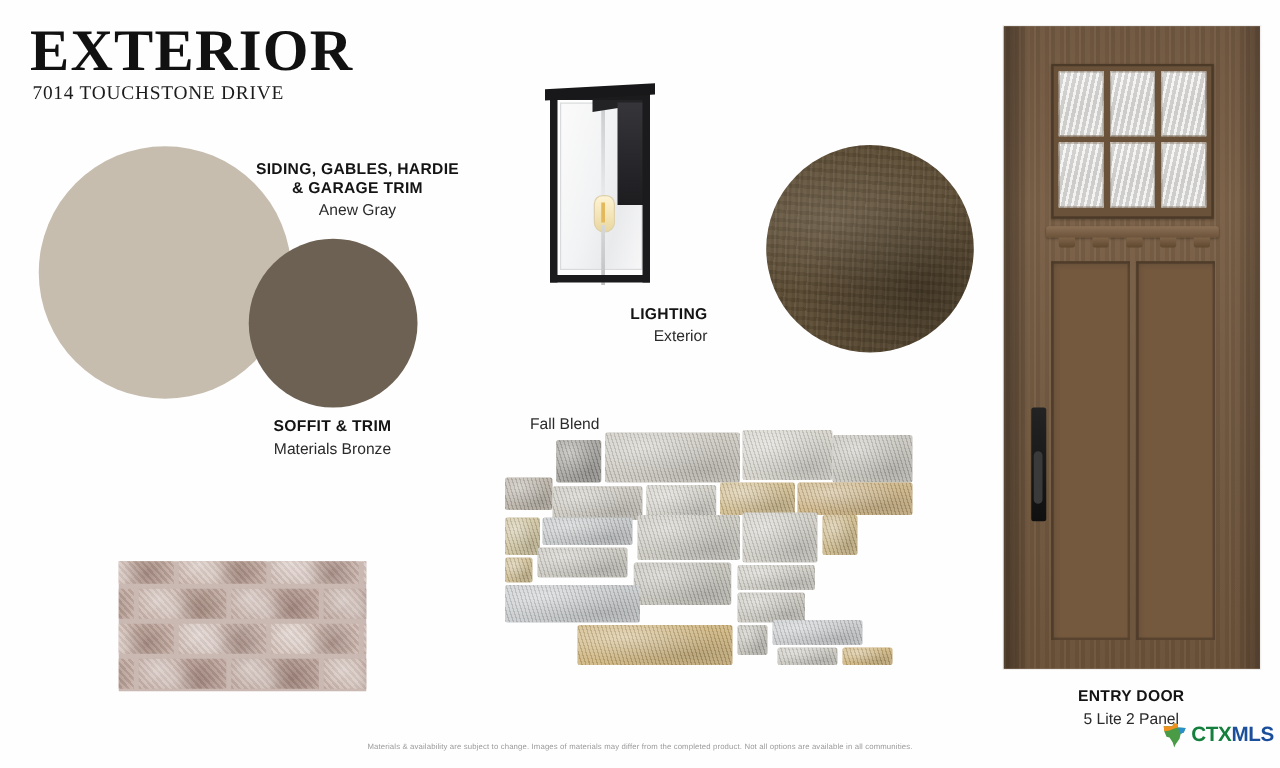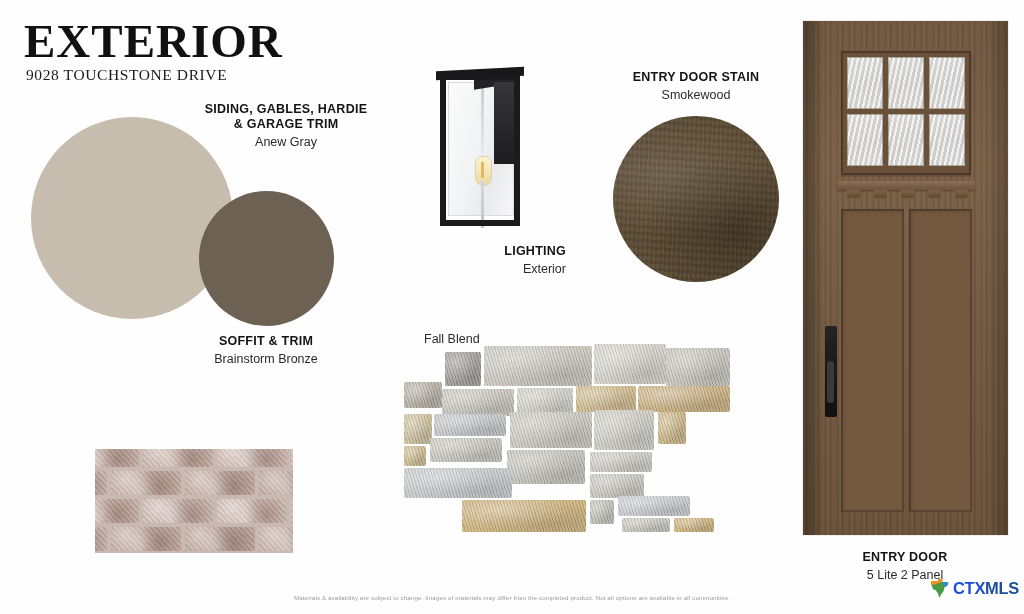--- a/index.html
+++ b/index.html
@@ -140,42 +140,42 @@
   .door-lever{position:absolute;left:24px;top:340px;width:7px;height:42px;
     background:#3a3a3a;border-radius:4px;}
 
   
   #disclaimer{position:absolute;left:0;right:0;top:594px;text-align:center;
     font-size:6.2px;color:#9a9a9a;letter-spacing:.12px;}
   #ctxmls-logo{position:absolute;left:930px;top:575px;width:92px;height:26px;
     display:flex;align-items:center;gap:3px;}
   #ctxmls-logo .tx{width:20px;height:22px;}
   #ctxmls-logo .wordmark{font-size:16.5px;font-weight:700;letter-spacing:-0.3px;}
-  .c-ctx{color:#1d4ed8;}
+  .c-ctx{color:#15803d;}
   .c-mls{color:#1b4f9c;}
 </style>
 </head>
 <body>
 
 <div class="board">
 
   <div class="title">EXTERIOR</div>
-  <div class="subtitle">9028 TOUCHSTONE DRIVE</div>
+  <div class="subtitle">7014 TOUCHSTONE DRIVE</div>
 
   <div class="swatch-circle" id="siding-swatch"></div>
-  <div class="lbl" style="left:170px;top:102px;width:232px;">
+  <div class="lbl" style="left:170px;top:128px;width:232px;">
     <div class="cap">SIDING, GABLES, HARDIE</div>
     <div class="cap">&amp; GARAGE TRIM</div>
     <div class="sub">Anew Gray</div>
   </div>
 
   <div class="swatch-circle" id="soffit-swatch"></div>
   <div class="lbl" style="left:160px;top:334px;width:212px;">
     <div class="cap">SOFFIT &amp; TRIM</div>
-    <div class="sub">Brainstorm Bronze</div>
+    <div class="sub">Materials Bronze</div>
   </div>
 
   <div id="brick-swatch">
       <div class="brick" style="left: -26px; top: -6px; width: 70px; height: 24px; background: rgb(201, 180, 171);"></div>
       <div class="brick" style="left: 48px; top: -6px; width: 70px; height: 24px; background: rgb(201, 180, 171);"></div>
       <div class="brick" style="left: 122px; top: -6px; width: 70px; height: 24px; background: rgb(205, 186, 179);"></div>
       <div class="brick" style="left: 196px; top: -6px; width: 70px; height: 24px; background: rgb(208, 189, 181);"></div>
       <div class="brick" style="left: -58px; top: 22px; width: 70px; height: 24px; background: rgb(201, 180, 171);"></div>
       <div class="brick" style="left: 16px; top: 22px; width: 70px; height: 24px; background: rgb(197, 176, 167);"></div>
       <div class="brick" style="left: 90px; top: 22px; width: 70px; height: 24px; background: rgb(194, 172, 164);"></div>
@@ -233,24 +233,20 @@
       <div class="stone" style="left: 186px; top: 110px; width: 62px; height: 20px; background: rgb(203, 201, 193);"></div>
       <div class="stone" style="left: 186px; top: 132px; width: 54px; height: 24px; background: rgb(199, 197, 189);"></div>
       <div class="stone" style="left: 0px; top: 126px; width: 108px; height: 30px; background: rgb(197, 200, 202);"></div>
       <div class="stone" style="left: 58px; top: 158px; width: 124px; height: 32px; background: rgb(203, 176, 121);"></div>
       <div class="stone" style="left: 186px; top: 158px; width: 24px; height: 24px; background: rgb(192, 190, 182);"></div>
       <div class="stone" style="left: 214px; top: 154px; width: 72px; height: 20px; background: rgb(199, 201, 203);"></div>
       <div class="stone" style="left: 218px; top: 176px; width: 48px; height: 14px; background: rgb(198, 196, 188);"></div>
       <div class="stone" style="left: 270px; top: 176px; width: 40px; height: 14px; background: rgb(203, 176, 121);"></div>
     </div>
 
-  <div class="lbl" style="left:596px;top:70px;width:200px;">
-    <div class="cap">ENTRY DOOR STAIN</div>
-    <div class="sub">Smokewood</div>
-  </div>
   <div class="swatch-circle" id="stain-swatch">
     <div class="grain"></div>
   </div>
 
   <div id="entry-door-photo">
     <div class="door-wood"></div>
     <div class="door-lite-frame"></div>
     <div class="pane" style="left:44px;top:36px;"></div>
     <div class="pane" style="left:85px;top:36px;"></div>
     <div class="pane" style="left:126px;top:36px;"></div>

